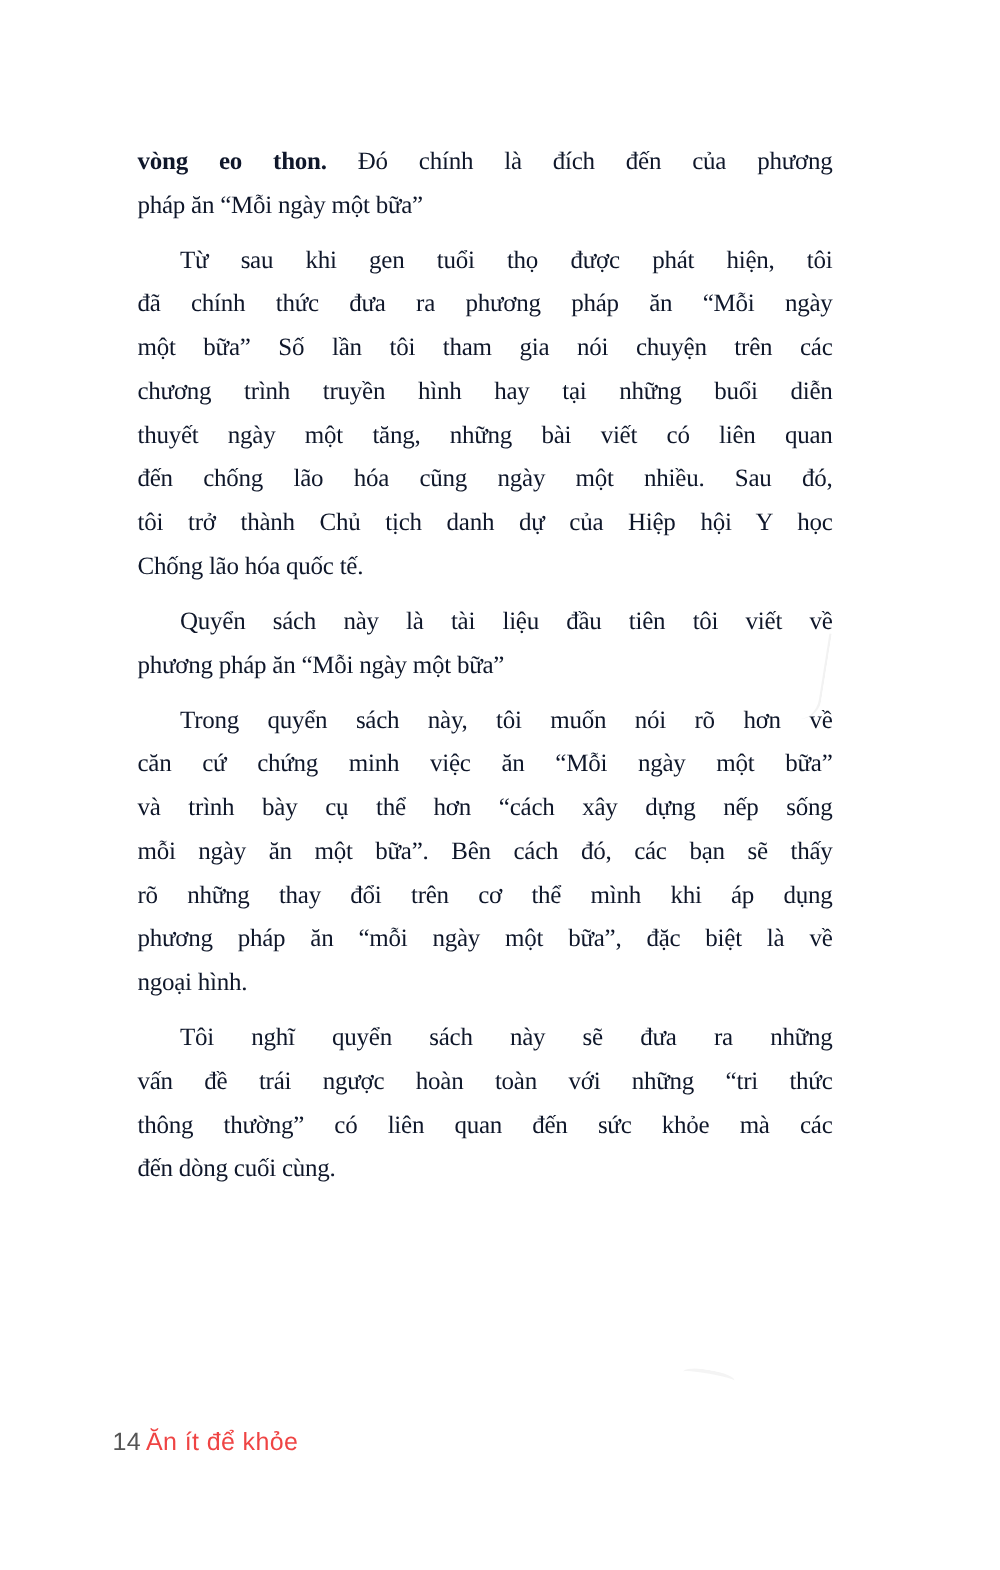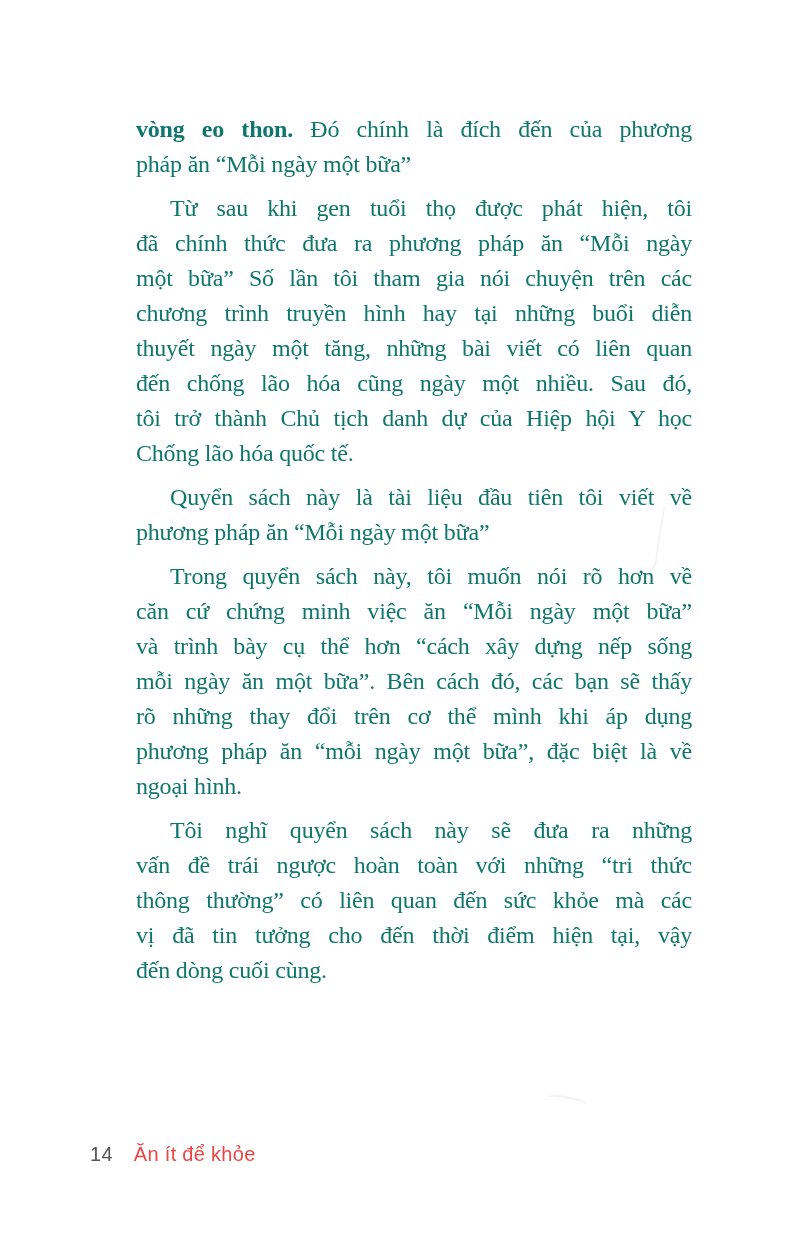--- a/index.html
+++ b/index.html
@@ -10,27 +10,27 @@
   .page {
     position: relative;
     width: 800px;
     height: 1256px;
     background: #ffffff;
     overflow: hidden;
     font-family: "Liberation Serif", "DejaVu Serif", serif;
   }
   .text-block {
     position: absolute;
-    left: 136px;
+    left: 110px;
     top: 112px;
     width: 556px;
-    font-size: 24px;
+    font-size: 20px;
     line-height: 35px;
     letter-spacing: -0.2px;
-    color: #0f766e;
+    color: #0f172a;
   }
   .paragraph {
     margin: 0 0 9px 0;
   }
   .line {
     text-align: justify;
     text-align-last: justify;
   }
   .line.end {
     text-align-last: left;
@@ -40,21 +40,21 @@
   }
   .lead {
     font-weight: bold;
   }
   .footer {
     position: absolute;
     left: 90px;
     top: 1143px;
     display: flex;
     align-items: baseline;
-    gap: 21px;
+    gap: 4px;
     font-family: "Liberation Sans", "DejaVu Sans", sans-serif;
     font-size: 20px;
     color: #4c4c4c;
     letter-spacing: 0.3px;
   }
   .footer .page-num {
     color: #555555;
   }
   .footer .running-title {
     color: #ef4444;
@@ -118,21 +118,20 @@
       <div class="line">mỗi ngày ăn một bữa”. Bên cách đó, các bạn sẽ thấy</div>
       <div class="line">rõ những thay đổi trên cơ thể mình khi áp dụng</div>
       <div class="line">phương pháp ăn “mỗi ngày một bữa”, đặc biệt là về</div>
       <div class="line end">ngoại hình.</div>
     </div>
 
     <div class="paragraph">
       <div class="line ind">Tôi nghĩ quyển sách này sẽ đưa ra những</div>
       <div class="line">vấn đề trái ngược hoàn toàn với những “tri thức</div>
       <div class="line">thông thường” có liên quan đến sức khỏe mà các</div>
-      <div class="line">vị đã tin tưởng cho đến thời điểm hiện tại, vậy</div>
       <div class="line end">đến dòng cuối cùng.</div>
     </div>
 
   </div>
 
   <div class="footer">
     <span class="page-num">14</span>
     <span class="running-title">Ăn ít để khỏe</span>
   </div>
 

